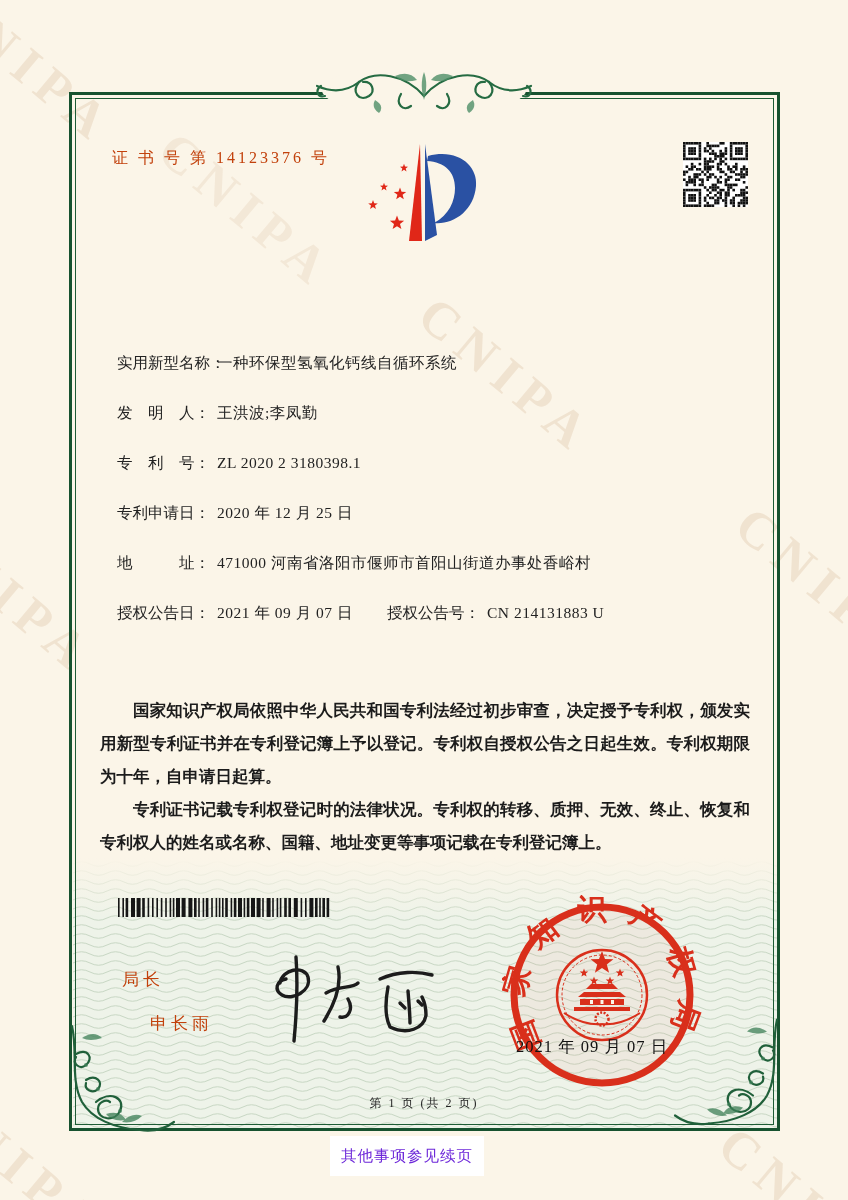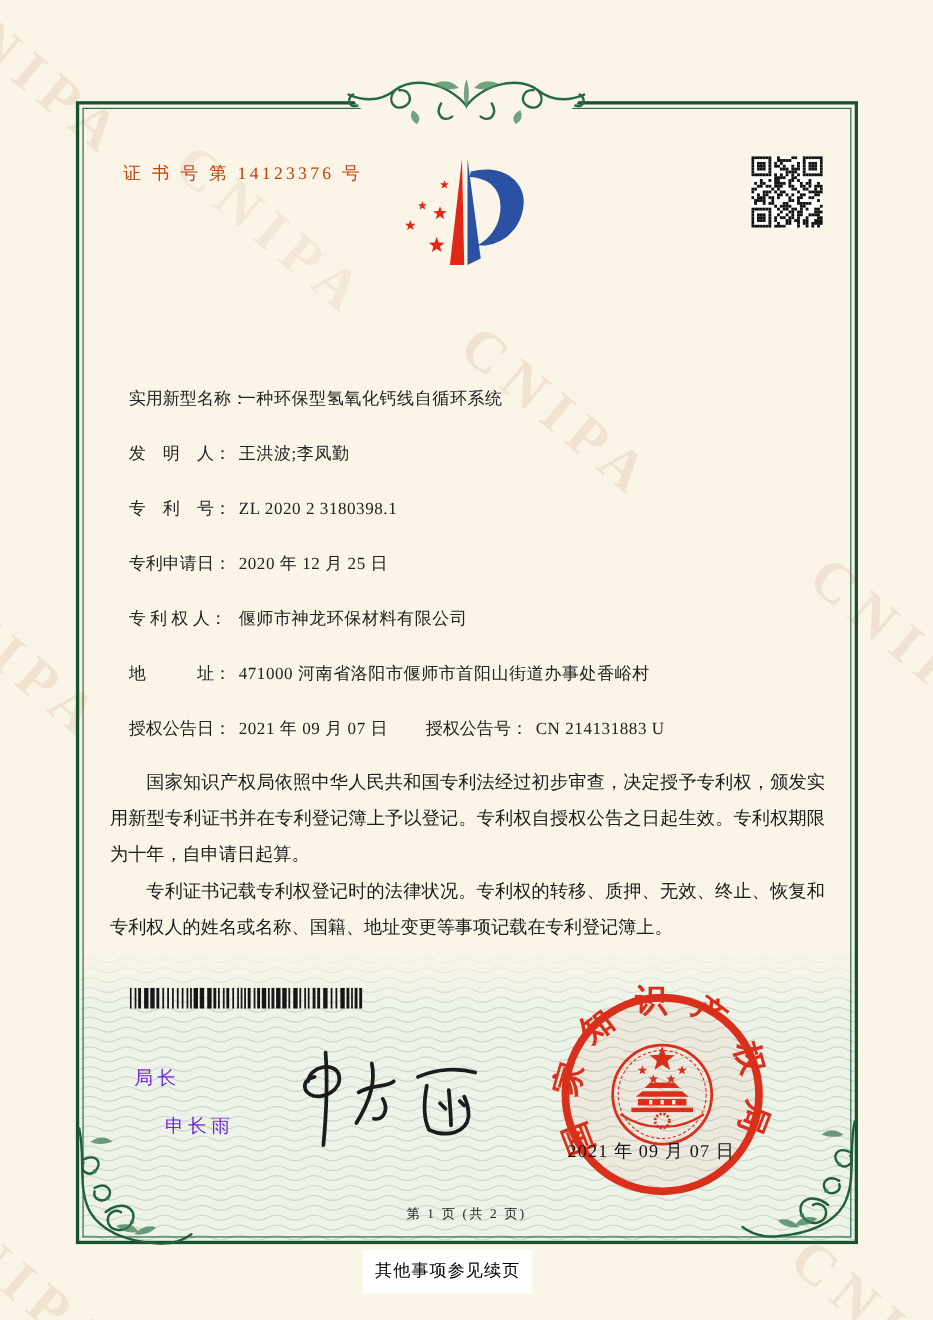--- a/index.html
+++ b/index.html
@@ -35,39 +35,39 @@
 
   .fields{position:absolute;left:117px;top:352px;width:640px;z-index:5;
       font-size:15.5px;color:#222;}
   .frow{height:21px;line-height:21px;margin-bottom:29px;white-space:nowrap;position:relative;}
   .flabel{display:inline-block;width:100px;vertical-align:top;}
   .fvalue{letter-spacing:.5px;}
   .fvalue.fixed{display:inline-block;width:170px;}
 
   .paras{position:absolute;left:100px;top:694px;width:650px;z-index:5;
       font-size:16.5px;line-height:33px;color:#1b1b1b;text-align:justify;}
-  .paras p{margin:0;text-indent:2em;}
+  .paras p{margin:0;text-indent:2em;font-weight:bold;}
 
   .barcode{position:absolute;left:118px;top:898px;z-index:5;}
 
-  .issuer{position:absolute;left:122px;top:968px;z-index:5;font-size:17px;color:#6d28d9;}
+  .issuer{position:absolute;left:122px;top:968px;z-index:5;font-size:17px;color:#c2410c;}
   .issuer .role{letter-spacing:4px;}
   .issuer .name{margin-top:21px;letter-spacing:4px;margin-left:28px;}
   .sig{position:absolute;left:252px;top:945px;z-index:6;}
 
   .seal{position:absolute;left:502px;top:895px;z-index:6;}
   .sealdate{position:absolute;left:516px;top:1036px;z-index:7;font-size:16.5px;
       color:#121212;letter-spacing:1px;white-space:nowrap;}
 
   .pageinfo{position:absolute;left:0;top:1095px;width:848px;text-align:center;
       font-size:12px;letter-spacing:2px;color:#222;z-index:5;}
 
   .contnote{position:absolute;left:330px;top:1136px;width:154px;height:40px;
       background:#ffffff;z-index:5;text-align:center;line-height:40px;
-      font-size:15.5px;letter-spacing:1px;color:#000000;}
+      font-size:15.5px;letter-spacing:1px;color:#6d28d9;}
 </style>
 </head>
 <body>
 
 <div class="page">
 
   <span class="wm" style="left:-35px;top:-25px">CNIPA</span>
   <span class="wm" style="left:185px;top:120px;opacity:.3">CNIPA</span>
   <span class="wm" style="left:445px;top:285px">CNIPA</span>
   <span class="wm" style="left:-55px;top:505px">CNIPA</span>
@@ -505,23 +505,20 @@
     <div class="frow">
       <span class="flabel">发　明　人：</span><span class="fvalue">王洪波;李凤勤</span>
     </div>
     <div class="frow">
       <span class="flabel">专　利　号：</span><span class="fvalue">ZL 2020 2 3180398.1</span>
     </div>
     <div class="frow">
       <span class="flabel">专利申请日：</span><span class="fvalue">2020 年 12 月 25 日</span>
     </div>
     <div class="frow">
-      <span class="flabel">专 利 权 人：</span><span class="fvalue">偃师市神龙环保材料有限公司</span>
-    </div>
-    <div class="frow">
       <span class="flabel">地　　　址：</span><span class="fvalue">471000  河南省洛阳市偃师市首阳山街道办事处香峪村</span>
     </div>
     <div class="frow">
       <span class="flabel">授权公告日：</span><span class="fvalue fixed">2021 年 09 月 07 日</span><span class="flabel">授权公告号：</span><span class="fvalue">CN 214131883 U</span>
     </div>
   </div>
 
   <div class="paras">
     <p>国家知识产权局依照中华人民共和国专利法经过初步审查，决定授予专利权，颁发实用新型专利证书并在专利登记簿上予以登记。专利权自授权公告之日起生效。专利权期限为十年，自申请日起算。</p>
     <p>专利证书记载专利权登记时的法律状况。专利权的转移、质押、无效、终止、恢复和专利权人的姓名或名称、国籍、地址变更等事项记载在专利登记簿上。</p>

